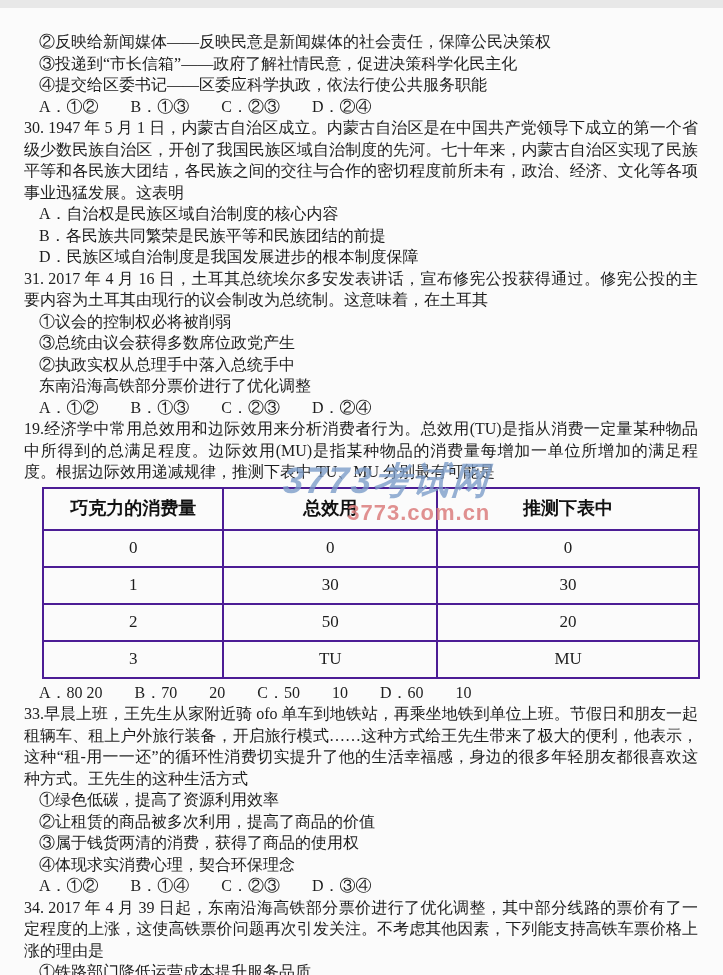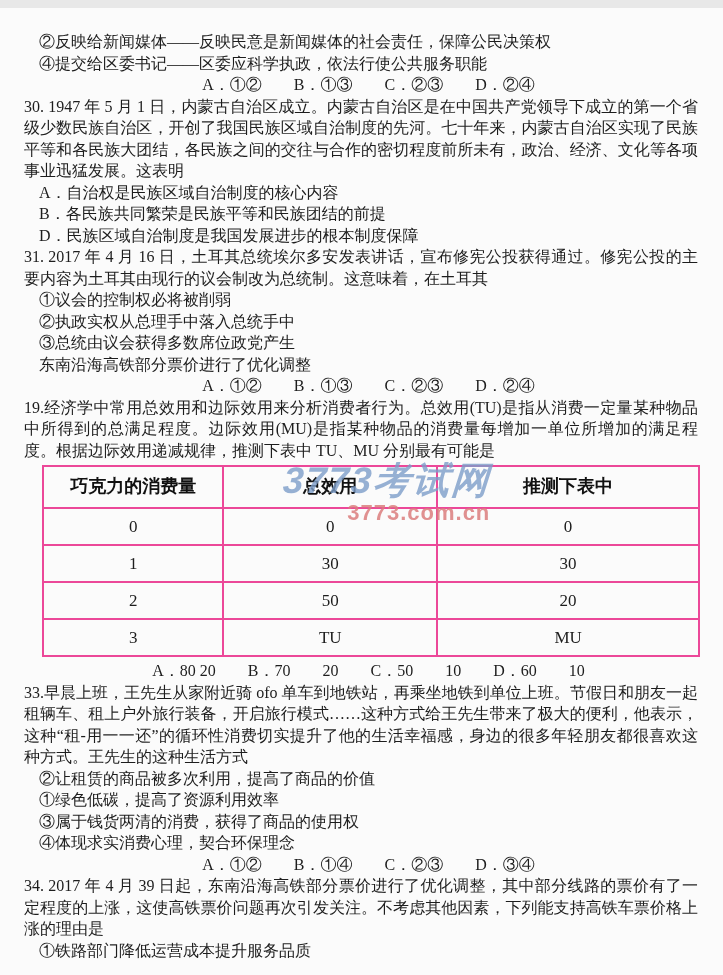--- a/index.html
+++ b/index.html
@@ -23,30 +23,30 @@
   }
   p {
     margin: 0;
     text-align: justify;
   }
   .stem { padding-left: 0; }
   .item { padding-left: 15px; text-align: left; }
   .choices {
     padding-left: 15px;
     white-space: pre-wrap;
-    text-align: center;
+    text-align: left;
   }
   table.utility {
     border-collapse: collapse;
     width: 658px;
     margin: 4px 0 3px 18px;
     table-layout: fixed;
   }
   table.utility th, table.utility td {
-    border: 2px solid #ec4899;
+    border: 2px solid #4c1d95;
     text-align: center;
     vertical-align: middle;
     padding: 0;
     font-family: "Liberation Serif", "DejaVu Serif", serif;
   }
   table.utility th {
     height: 40px;
     font-size: 18px;
     font-weight: bold;
     color: #111;
@@ -88,32 +88,33 @@
     margin-top: 2px;
     text-align: right;
   }
 </style>
 </head>
 <body>
 
 <div class="page">
 
   <p class="item">②反映给新闻媒体——反映民意是新闻媒体的社会责任，保障公民决策权</p>
+  <p class="item">③投递到“市长信箱”——政府了解社情民意，促进决策科学化民主化</p>
   <p class="item">④提交给区委书记——区委应科学执政，依法行使公共服务职能</p>
   <p class="choices">A．①②　　B．①③　　C．②③　　D．②④</p>
 
   <p class="stem">30. 1947 年 5 月 1 日，内蒙古自治区成立。内蒙古自治区是在中国共产党领导下成立的第一个省级少数民族自治区，开创了我国民族区域自治制度的先河。七十年来，内蒙古自治区实现了民族平等和各民族大团结，各民族之间的交往与合作的密切程度前所未有，政治、经济、文化等各项事业迅猛发展。这表明</p>
   <p class="item">A．自治权是民族区域自治制度的核心内容</p>
   <p class="item">B．各民族共同繁荣是民族平等和民族团结的前提</p>
   <p class="item">D．民族区域自治制度是我国发展进步的根本制度保障</p>
 
   <p class="stem">31. 2017 年 4 月 16 日，土耳其总统埃尔多安发表讲话，宣布修宪公投获得通过。修宪公投的主要内容为土耳其由现行的议会制改为总统制。这意味着，在土耳其</p>
   <p class="item">①议会的控制权必将被削弱</p>
+  <p class="item">③总统由议会获得多数席位政党产生</p>
   <p class="item">②执政实权从总理手中落入总统手中</p>
-  <p class="item">③总统由议会获得多数席位政党产生</p>
   <p class="item">东南沿海高铁部分票价进行了优化调整</p>
   <p class="choices">A．①②　　B．①③　　C．②③　　D．②④</p>
 
   <p class="stem">19.经济学中常用总效用和边际效用来分析消费者行为。总效用(TU)是指从消费一定量某种物品中所得到的总满足程度。边际效用(MU)是指某种物品的消费量每增加一单位所增加的满足程度。根据边际效用递减规律，推测下表中 TU、MU 分别最有可能是</p>
 
   <table class="utility">
     <colgroup>
       <col class="c1">
         <col class="c2">
         <col class="c3">
@@ -145,22 +146,22 @@
         <td>3</td>
         <td>TU</td>
         <td>MU</td>
       </tr>
     </tbody>
   </table>
 
   <p class="choices">A．80 20　　B．70　　20　　C．50　　10　　D．60　　10</p>
 
   <p class="stem">33.早晨上班，王先生从家附近骑 ofo 单车到地铁站，再乘坐地铁到单位上班。节假日和朋友一起租辆车、租上户外旅行装备，开启旅行模式……这种方式给王先生带来了极大的便利，他表示，这种“租-用一一还”的循环性消费切实提升了他的生活幸福感，身边的很多年轻朋友都很喜欢这种方式。王先生的这种生活方式</p>
+  <p class="item">①绿色低碳，提高了资源利用效率</p>
   <p class="item">②让租赁的商品被多次利用，提高了商品的价值</p>
-  <p class="item">①绿色低碳，提高了资源利用效率</p>
   <p class="item">③属于钱货两清的消费，获得了商品的使用权</p>
   <p class="item">④体现求实消费心理，契合环保理念</p>
   <p class="choices">A．①②　　B．①④　　C．②③　　D．③④</p>
 
   <p class="stem">34. 2017 年 4 月 39 日起，东南沿海高铁部分票价进行了优化调整，其中部分线路的票价有了一定程度的上涨，这使高铁票价问题再次引发关注。不考虑其他因素，下列能支持高铁车票价格上涨的理由是</p>
   <p class="item">①铁路部门降低运营成本提升服务品质</p>
 
   <div class="watermark">
     <div class="wm-line1">3773考试网</div>
     <div class="wm-line2">3773.com.cn</div>

